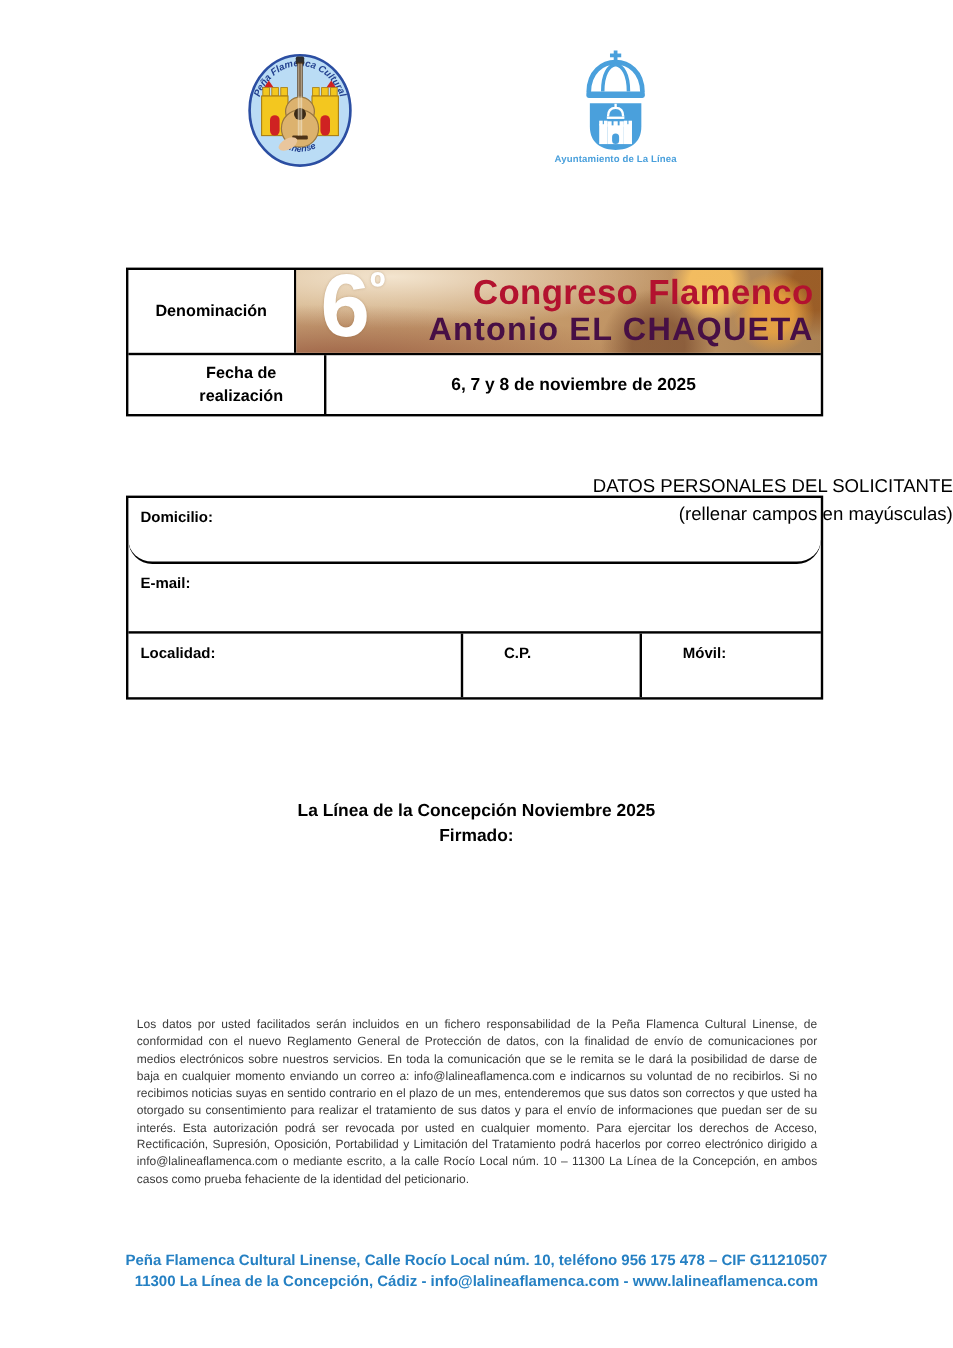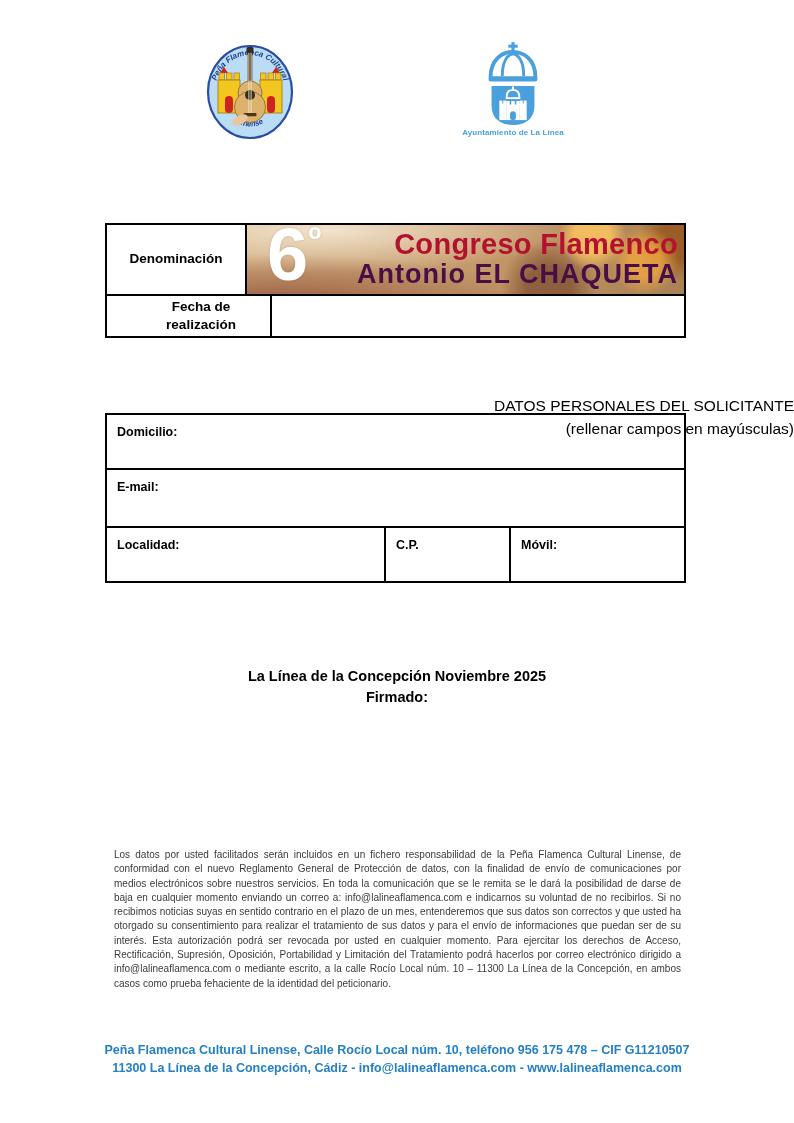--- a/index.html
+++ b/index.html
@@ -41,24 +41,24 @@
   .fecha-value{display:flex;align-items:center;justify-content:center;font-weight:bold;font-size:14.5px;min-height:49px;}
 
   
   .section-head{position:absolute;top:362px;left:0;width:100%;text-align:right;
                 font-size:15.5px;font-weight:normal;line-height:23px;margin-top:32px;}
 
   
   .fields-table{position:absolute;left:105px;top:413px;width:581px;border:2px solid #000;box-sizing:border-box;}
   .f-row{border-bottom:2px solid #000;padding:7px 10px;box-sizing:border-box;}
   .f-row.h1{height:49px;}
-  .f-row.h2{height:55px;}
+  .f-row.h2{height:55px;border-radius:20px;}
   .f-row.h3{height:58px;}
   .f-label{font-weight:bold;font-size:12.5px;}
-  .f-bottom{display:grid;grid-template-columns:279px 125px 1fr;height:53px;}
+  .f-bottom{display:grid;grid-template-columns:279px 125px 1fr;height:53px;gap:24px;}
   .f-cell{padding:7px 10px;box-sizing:border-box;}
   .f-cell.b{border-right:2px solid #000;}
 
   
   .signature{position:absolute;top:666px;left:0;width:100%;text-align:center;
              font-weight:bold;font-size:14.5px;line-height:21px;}
 
   
   .legal{position:absolute;left:114px;top:838px;width:567px;font-size:10px;line-height:14.3px;
          text-align:justify;color:#3a3a3a;}
@@ -157,20 +157,21 @@
             <span class="ord">º</span>
         </div>
         <div class="banner-text">
           <div class="banner-line1">Congreso Flamenco</div>
           <div class="banner-line2">Antonio EL CHAQUETA</div>
         </div>
       </div>
     </div>
     <div class="et-row r2">
       <div class="et-label">Fecha de realización</div>
+      <div class="fecha-value">6, 7 y 8 de noviembre de 2025</div>
     </div>
   </div>
 
   <div class="section-head">
     <div>DATOS PERSONALES DEL SOLICITANTE</div>
     <div>(rellenar campos en mayúsculas)</div>
   </div>
 
   <div class="fields-table">
     <div class="f-row h2">

